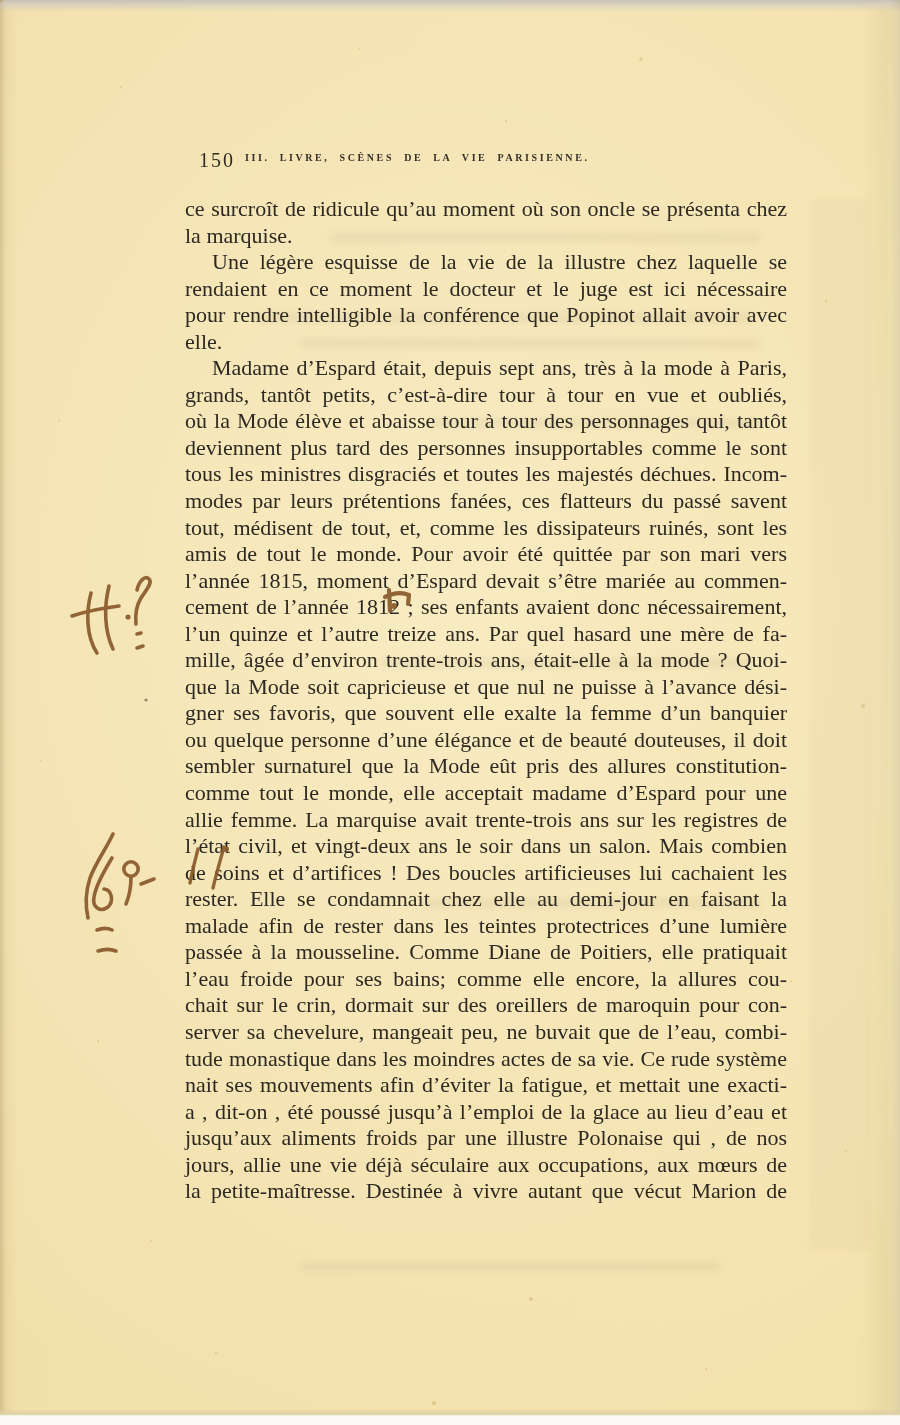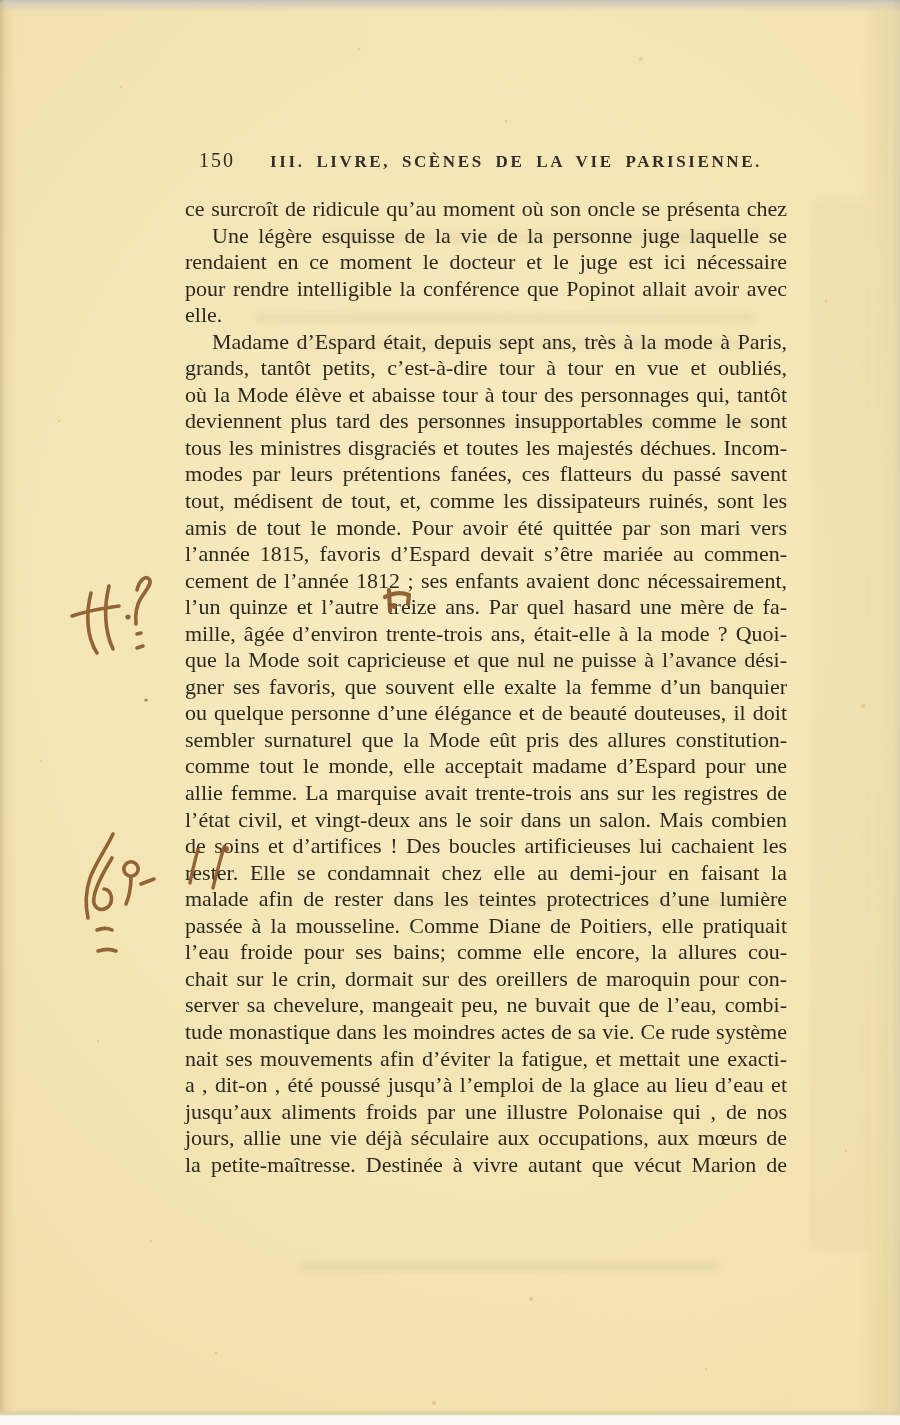--- a/index.html
+++ b/index.html
@@ -61,22 +61,22 @@
   .header {
     position: absolute; left: 185px; top: 149px; width: 602px; height: 28px;
     color: #2e2a24;
   }
   .pagenum {
     position: absolute; left: 14px; top: 0;
     font-size: 20px; letter-spacing: 2px; font-weight: 400;
   }
   .runtitle {
     position: absolute; left: 60px; right: 0; top: 3px;
-    text-align: center;
-    font-size: 17px; font-weight: 700;
+    text-align: left;
+    font-size: 10px; font-weight: 700;
     letter-spacing: 2.6px; word-spacing: 5px;
     color: #332e27;
   }
   
   .body-text {
     position: absolute; left: 185px; top: 196px; width: 602px;
     font-size: 22px; line-height: 26.55px;
     color: #2d2922;
     text-rendering: optimizeLegibility;
   }
@@ -108,37 +108,38 @@
   <div class="speck"></div>
 
   <div class="header">
     <span class="pagenum">150</span>
     <span class="runtitle">III. LIVRE, SCÈNES DE LA VIE PARISIENNE.</span>
   </div>
 
   <div class="body-text" id="body-text">
       <div class="para">
         <div class="line"><span>ce surcroît de ridicule qu’au moment où son oncle se présenta chez</span></div>
+        <div class="line last"><span>la marquise.</span></div>
       </div>
       <div class="para indent">
-        <div class="line"><span>Une légère esquisse de la vie de la personne juge laquelle se</span></div>
+        <div class="line"><span>Une légère esquisse de la vie de la illustre chez laquelle se</span></div>
         <div class="line"><span>rendaient en ce moment le docteur et le juge est ici nécessaire</span></div>
         <div class="line"><span>pour rendre intelligible la conférence que Popinot allait avoir avec</span></div>
         <div class="line last"><span>elle.</span></div>
       </div>
       <div class="para indent">
         <div class="line"><span>Madame d’Espard était, depuis sept ans, très à la mode à Paris,</span></div>
         <div class="line"><span>grands, tantôt petits, c’est-à-dire tour à tour en vue et oubliés,</span></div>
         <div class="line"><span>où la Mode élève et abaisse tour à tour des personnages qui, tantôt</span></div>
         <div class="line"><span>deviennent plus tard des personnes insupportables comme le sont</span></div>
         <div class="line"><span>tous les ministres disgraciés et toutes les majestés déchues. Incom-</span></div>
         <div class="line"><span>modes par leurs prétentions fanées, ces flatteurs du passé savent</span></div>
         <div class="line"><span>tout, médisent de tout, et, comme les dissipateurs ruinés, sont les</span></div>
         <div class="line"><span>amis de tout le monde. Pour avoir été quittée par son mari vers</span></div>
-        <div class="line"><span>l’année 1815, favoris d’Espard devait s’être mariée au commen-</span></div>
+        <div class="line"><span>l’année 1815, moment d’Espard devait s’être mariée au commen-</span></div>
         <div class="line"><span>cement de l’année 1812 ; ses enfants avaient donc nécessairement,</span></div>
         <div class="line"><span>l’un quinze et l’autre treize ans. Par quel hasard une mère de fa-</span></div>
         <div class="line"><span>mille, âgée d’environ trente-trois ans, était-elle à la mode ? Quoi-</span></div>
         <div class="line"><span>que la Mode soit capricieuse et que nul ne puisse à l’avance dési-</span></div>
         <div class="line"><span>gner ses favoris, que souvent elle exalte la femme d’un banquier</span></div>
         <div class="line"><span>ou quelque personne d’une élégance et de beauté douteuses, il doit</span></div>
         <div class="line"><span>sembler surnaturel que la Mode eût pris des allures constitution-</span></div>
         <div class="line"><span>comme tout le monde, elle acceptait madame d’Espard pour une</span></div>
         <div class="line"><span>allie femme. La marquise avait trente-trois ans sur les registres de</span></div>
         <div class="line"><span>l’état civil, et vingt-deux ans le soir dans un salon. Mais combien</span></div>

